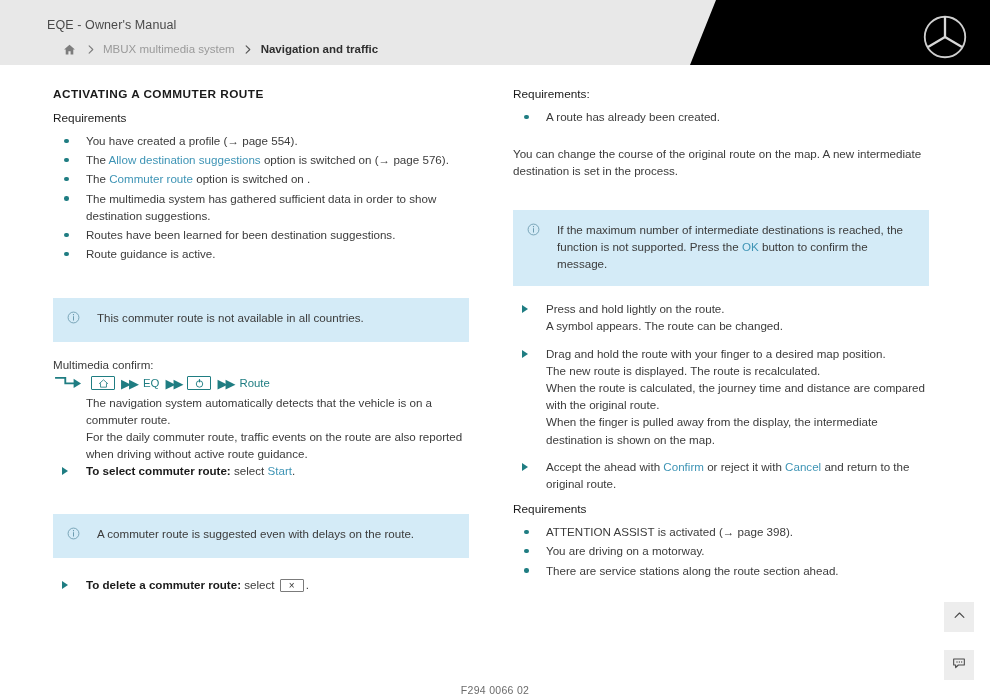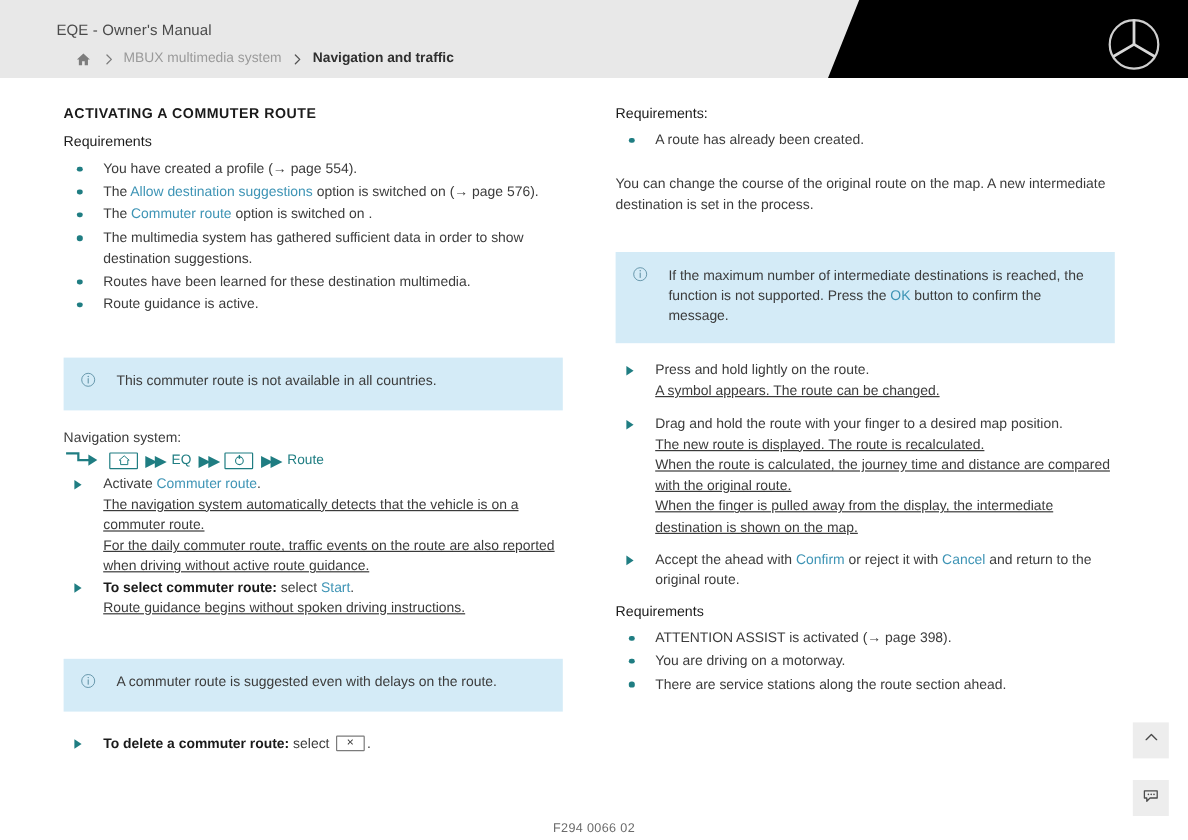--- a/index.html
+++ b/index.html
@@ -156,21 +156,20 @@
     height: 0;
     border-top: 4px solid transparent;
     border-bottom: 4px solid transparent;
     border-left: 6.5px solid #1f7d82;
   }
   .sub-para {
     padding-left: 33px;
     font-size: 11.6px;
     line-height: 17.2px;
     color: #3b3b3b;
-    text-decoration: underline;
   }
 
   .body-para {
     font-size: 11.6px;
     line-height: 17.2px;
     color: #3b3b3b;
     margin: 0;
   }
 
   .link {
@@ -340,21 +339,21 @@
       <li>
         <span>The </span><span class="link">Allow destination suggestions</span><span> option is switched on (</span><span>→</span><span> page 576).</span>
       </li>
       <li>
         <span>The </span><span class="link">Commuter route</span><span> option is switched on .</span>
       </li>
       <li>
         <span>The multimedia system has gathered sufficient data in order to show destination suggestions.</span>
       </li>
       <li>
-        <span>Routes have been learned for these destination multimedia.</span>
+        <span>Routes have been learned for been destination suggestions.</span>
       </li>
       <li>
         <span>Route guidance is active.</span>
       </li>
     </ul>
 
     <div class="spacer-22"></div>
 
     <div class="infobox">
       <div class="i-icon">
@@ -362,21 +361,21 @@
           <circle cx="12" cy="12" r="10" fill="none" stroke="#5d8fa4" stroke-width="1.4"></circle>
           <circle cx="12" cy="6.8" r="1.1" fill="#5d8fa4"></circle>
           <rect x="11.2" y="9.6" width="1.6" height="8" fill="#5d8fa4"></rect>
         </svg>
       </div>
       <div class="i-text">This commuter route is not available in all countries.</div>
     </div>
 
     <div class="spacer-14"></div>
 
-    <div class="mm-label">Navigation system:</div>
+    <div class="mm-label">Multimedia confirm:</div>
 
     <div class="mm-path">
       <span>
         <svg viewBox="0 0 34 14" width="32" height="13" aria-hidden="true">
           <path d="M2 2 h11 v6 h11" fill="none" stroke="#1f7d82" stroke-width="2"></path>
           <path d="M22 3 L30 8 L22 13 Z" fill="#1f7d82"></path>
         </svg>
       </span>
       <span class="mm-box">
         <svg viewBox="0 0 24 24" width="11" height="11" aria-hidden="true">
@@ -389,34 +388,28 @@
       <span class="mm-box">
         <svg viewBox="0 0 24 24" width="11" height="11" aria-hidden="true">
           <circle cx="12" cy="13" r="7" fill="none" stroke="#1f7d82" stroke-width="2"></circle>
           <rect x="10.8" y="2.5" width="2.4" height="7" fill="#1f7d82"></rect>
         </svg>
       </span>
       <span class="mm-chev">▶▶</span>
       <span class="mm-word">Route</span>
     </div>
 
-    <ul class="tri-list">
-      <li class="tri">
-        <span>Activate </span><span class="link">Commuter route</span><span>.</span>
-      </li>
-    </ul>
     <div class="sub-para">The navigation system automatically detects that the vehicle is on a commuter route.</div>
     <div class="sub-para">For the daily commuter route, traffic events on the route are also reported when driving without active route guidance.</div>
 
     <ul class="tri-list">
       <li class="tri">
         <b class="bold">To select commuter route:</b><span> select </span><span class="link">Start</span><span>.</span>
       </li>
     </ul>
-    <div class="sub-para">Route guidance begins without spoken driving instructions.</div>
 
     <div class="spacer-22"></div>
 
     <div class="infobox">
       <div class="i-icon">
         <svg viewBox="0 0 24 24" width="13" height="13" aria-hidden="true">
           <circle cx="12" cy="12" r="10" fill="none" stroke="#5d8fa4" stroke-width="1.4"></circle>
           <circle cx="12" cy="6.8" r="1.1" fill="#5d8fa4"></circle>
           <rect x="11.2" y="9.6" width="1.6" height="8" fill="#5d8fa4"></rect>
         </svg>

